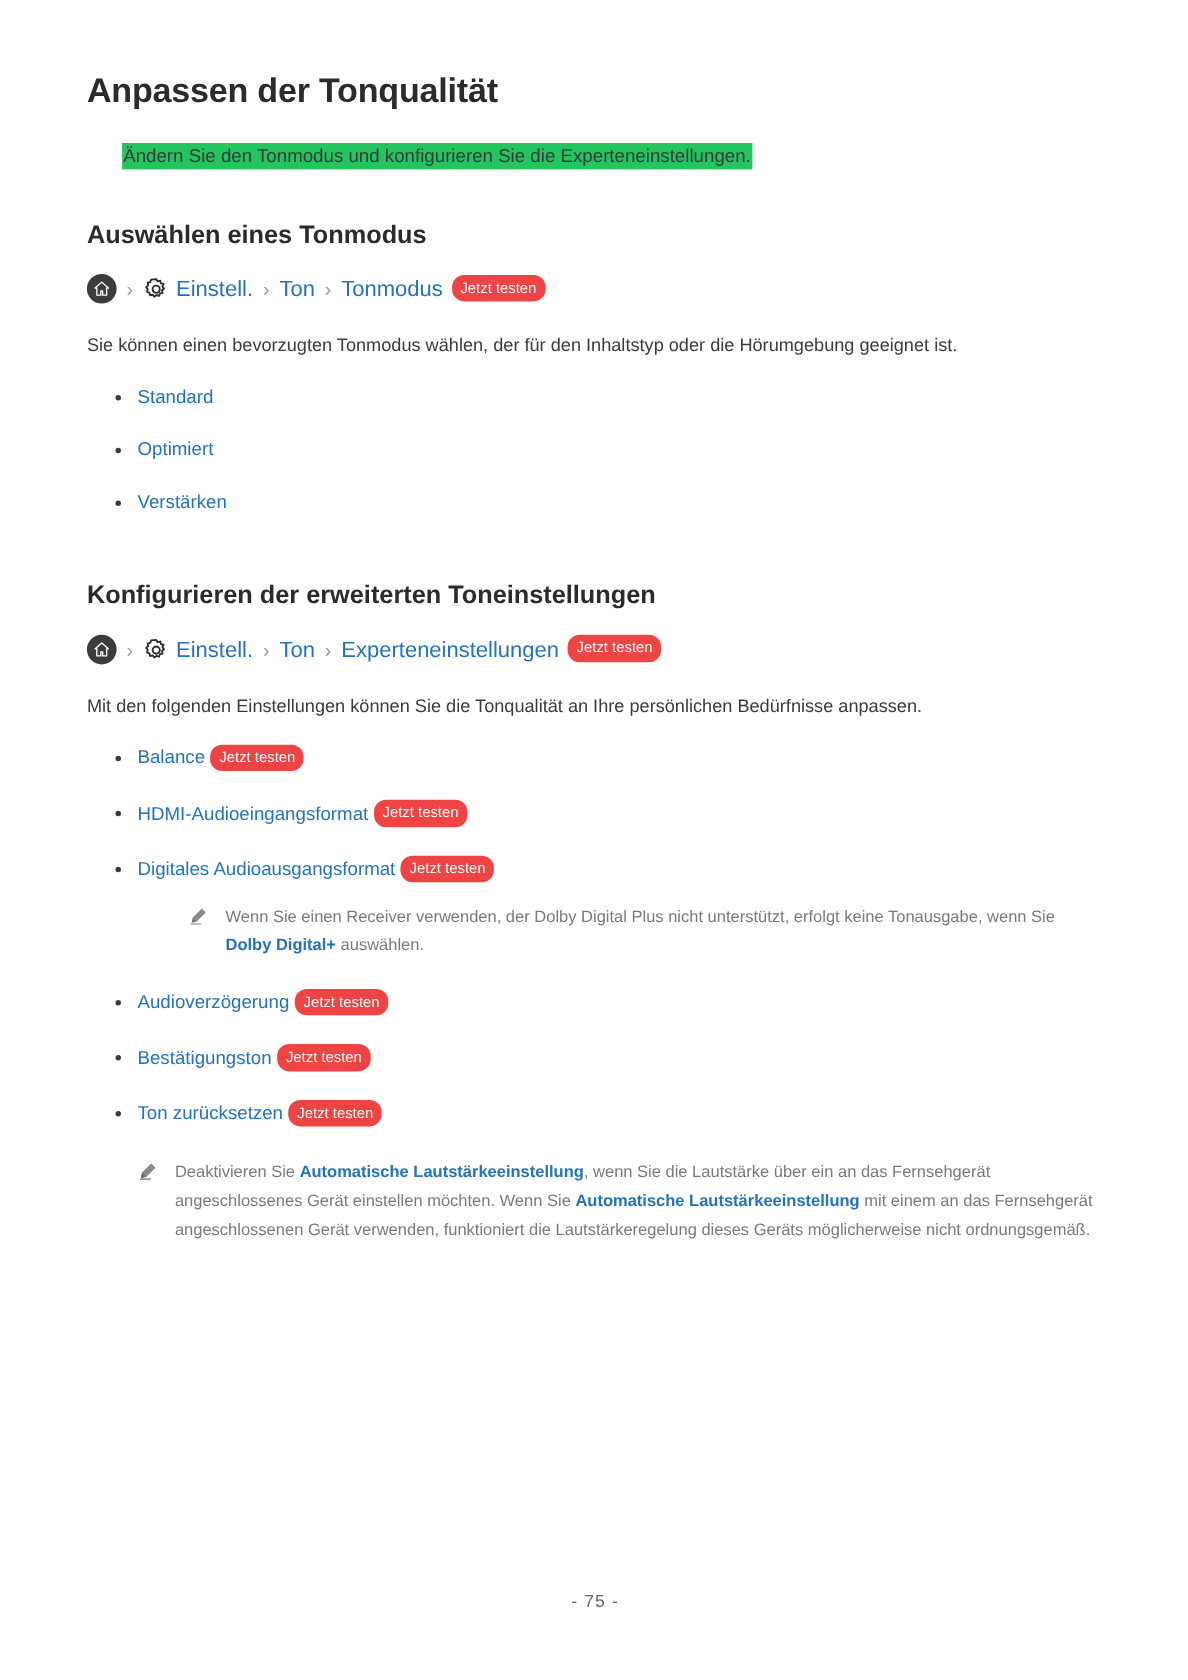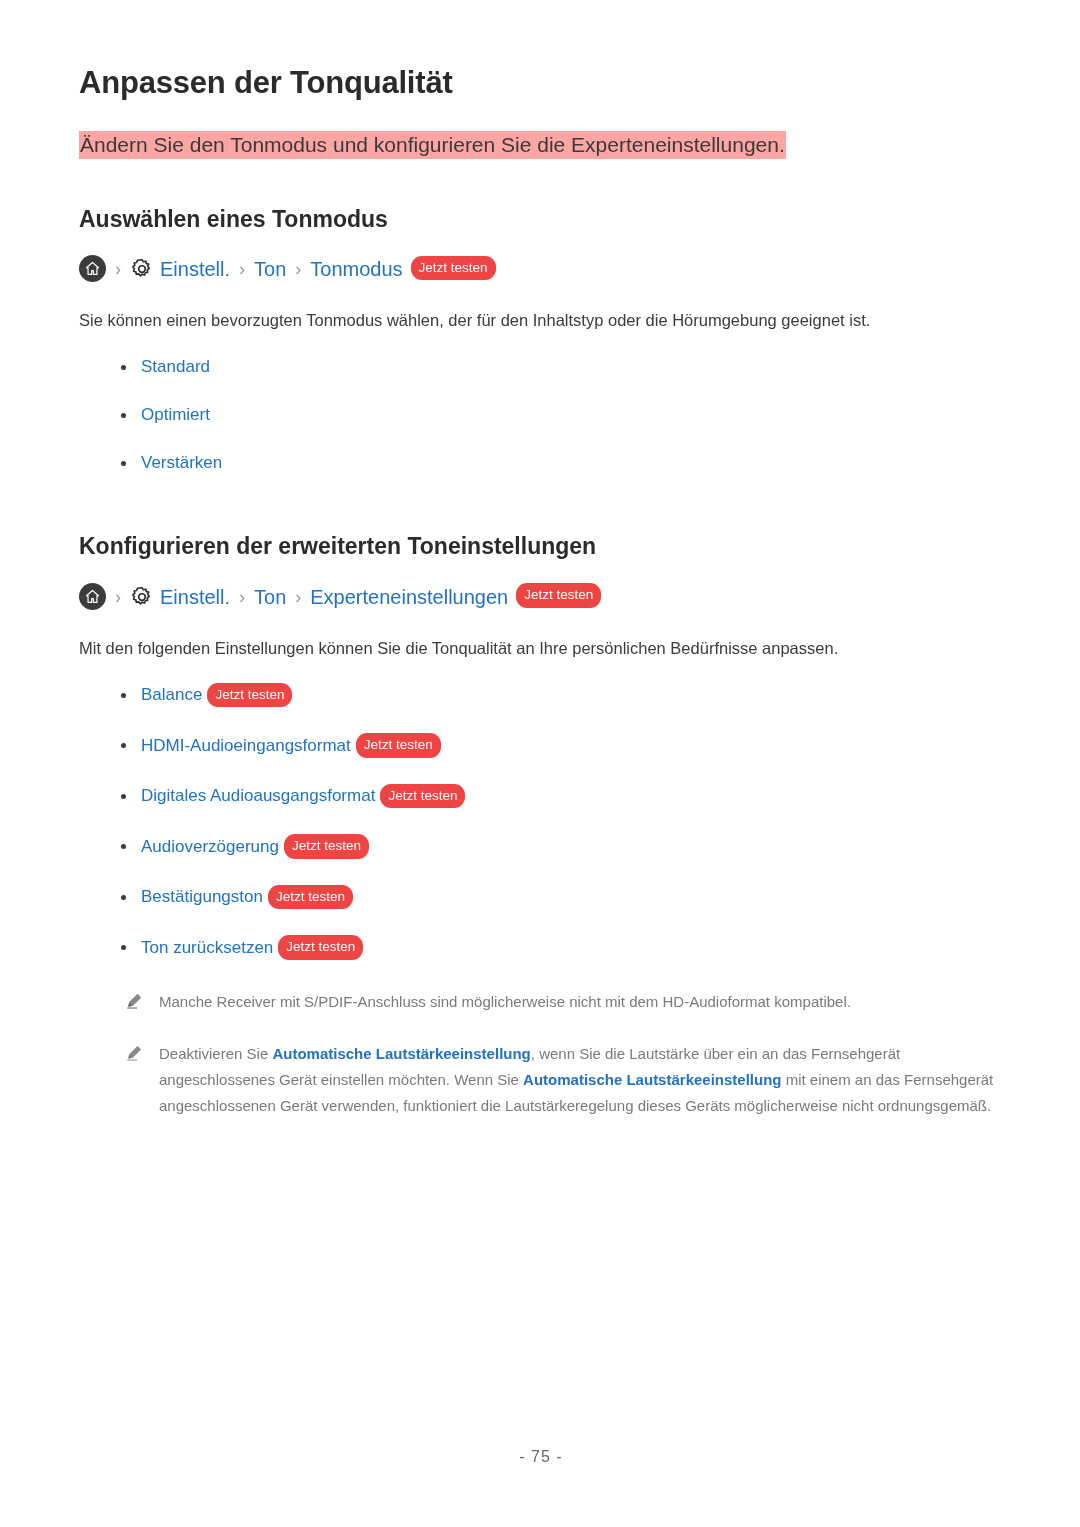--- a/index.html
+++ b/index.html
@@ -37,26 +37,27 @@
     color: #2b2b2b;
     letter-spacing: -0.2px;
     margin: 0 0 28px 0;
     line-height: 1.2;
   }
   .subtitle-wrap {
     margin: 0 0 44px 0;
   }
   .subtitle {
     display: inline;
-    font-size: 21px;
+    font-size: 17px;
     line-height: 1.5;
     color: #3a3a3a;
-    background: #fca5a5;
+    background: #22c55e;
     padding: 2px 1px 3px 1px;
     box-decoration-break: clone;
+    margin-left: 32px;
     -webkit-box-decoration-break: clone;
   }
 
   .section-title {
     font-size: 23px;
     font-weight: bold;
     color: #2b2b2b;
     margin: 0 0 22px 0;
     line-height: 1.25;
   }
@@ -127,21 +128,21 @@
   .para {
     font-size: 16.5px;
     line-height: 1.55;
     color: #3b3b3b;
     margin: 0 0 22px 0;
   }
 
   
   ul.bullets {
     list-style: none;
-    margin: 16px;
+    margin: 0;
     padding: 0;
   }
   ul.bullets > li {
     position: relative;
     padding-left: 46px;
     margin: 0 0 26px 0;
     font-size: 17px;
     line-height: 1.3;
   }
   ul.bullets > li:last-child { margin-bottom: 0; }
@@ -277,20 +278,30 @@
     <ul class="bullets">
       <li>
         <span class="bullet-link spaced">Balance</span><span class="pill">Jetzt testen</span>
       </li>
       <li>
         <span class="bullet-link spaced">HDMI-Audioeingangsformat</span><span class="pill">Jetzt testen</span>
       </li>
       <li>
         <span class="bullet-link spaced">Digitales Audioausgangsformat</span><span class="pill">Jetzt testen</span>
 
+        <div class="note sub-note">
+          <span class="pencil">
+            <svg width="18" height="18" viewBox="0 0 24 24" aria-hidden="true">
+              <path d="M16.6 2.6l4.8 4.8-11 11-4.8-4.8z" fill="#8a8a8a"></path>
+              <path d="M5.6 13.6l4.8 4.8-6.2 1.4z" fill="#6f6f6f"></path>
+              <rect x="3" y="20.6" width="13" height="1.5" fill="#9a9a9a"></rect>
+            </svg>
+          </span>
+          <span>Wenn Sie einen Receiver verwenden, der Dolby Digital Plus nicht unterstützt, erfolgt keine Tonausgabe, wenn Sie </span><b class="hl">Dolby Digital+</b><span> auswählen.</span>
+        </div>
       </li>
       <li>
         <span class="bullet-link spaced">Audioverzögerung</span><span class="pill">Jetzt testen</span>
       </li>
       <li>
         <span class="bullet-link spaced">Bestätigungston</span><span class="pill">Jetzt testen</span>
       </li>
       <li>
         <span class="bullet-link spaced">Ton zurücksetzen</span><span class="pill">Jetzt testen</span>
       </li>
@@ -309,21 +320,20 @@
       </div>
 
       <div class="note">
         <span class="pencil">
           <svg width="18" height="18" viewBox="0 0 24 24" aria-hidden="true">
             <path d="M16.6 2.6l4.8 4.8-11 11-4.8-4.8z" fill="#8a8a8a"></path>
             <path d="M5.6 13.6l4.8 4.8-6.2 1.4z" fill="#6f6f6f"></path>
             <rect x="3" y="20.6" width="13" height="1.5" fill="#9a9a9a"></rect>
           </svg>
         </span>
-        <span>Manche Receiver mit S/PDIF-Anschluss sind möglicherweise nicht mit dem HD-Audioformat kompatibel.</span>
       </div>
 
       <div class="note">
         <span class="pencil">
           <svg width="18" height="18" viewBox="0 0 24 24" aria-hidden="true">
             <path d="M16.6 2.6l4.8 4.8-11 11-4.8-4.8z" fill="#8a8a8a"></path>
             <path d="M5.6 13.6l4.8 4.8-6.2 1.4z" fill="#6f6f6f"></path>
             <rect x="3" y="20.6" width="13" height="1.5" fill="#9a9a9a"></rect>
           </svg>
         </span>

